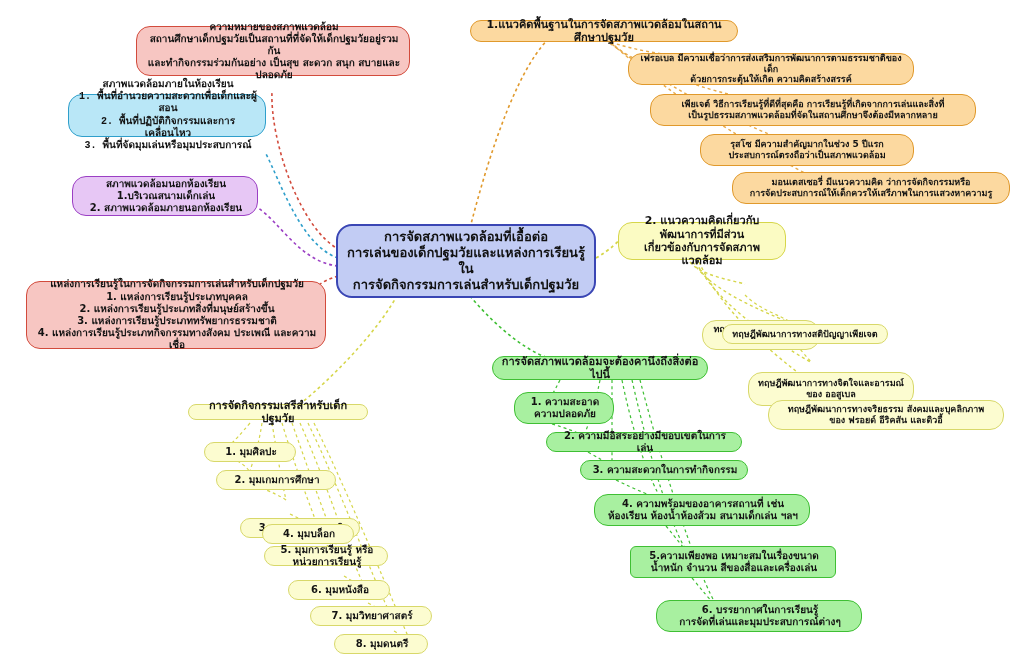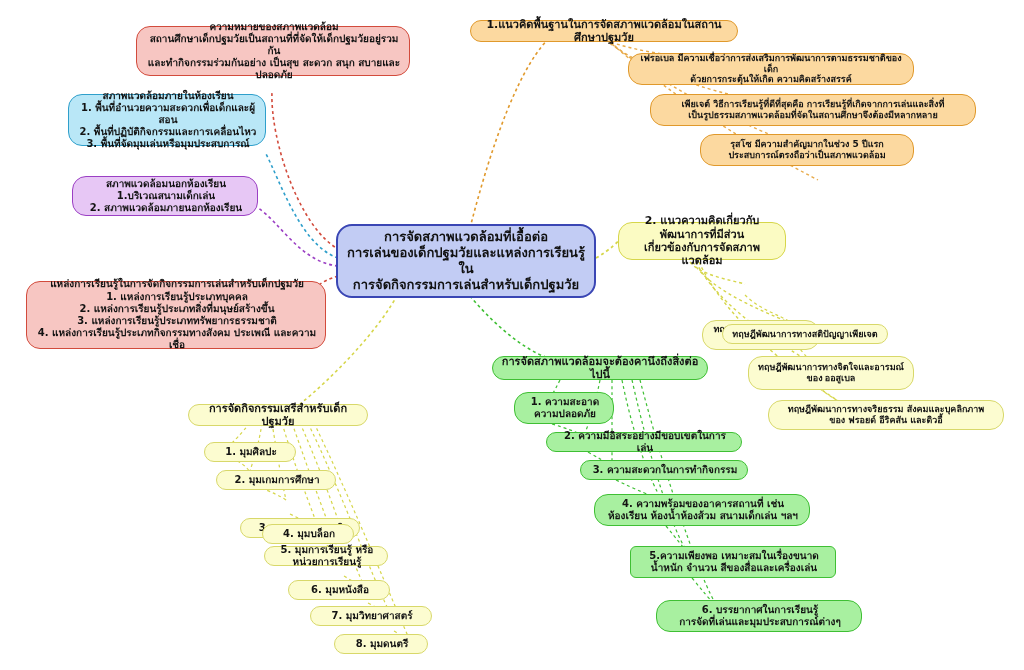--- a/index.html
+++ b/index.html
@@ -111,21 +111,21 @@
   </svg>
 
   <div class="node n-center" style="left:336px;top:224px;width:260px;height:74px;">การจัดสภาพแวดล้อมที่เอื้อต่อ
 การเล่นของเด็กปฐมวัยและแหล่งการเรียนรู้ใน
 การจัดกิจกรรมการเล่นสำหรับเด็กปฐมวัย</div>
 
   <div class="node n-pink fs10" style="left:136px;top:26px;width:274px;height:50px;">ความหมายของสภาพแวดล้อม
 สถานศึกษาเด็กปฐมวัยเป็นสถานที่ที่จัดให้เด็กปฐมวัยอยู่รวมกัน
 และทำกิจกรรมร่วมกันอย่าง เป็นสุข สะดวก สนุก สบายและปลอดภัย</div>
 
-  <div class="node n-cyan fs10" style="left:68px;top:94px;width:198px;height:52px;">สภาพแวดล้อมภายในห้องเรียน
+  <div class="node n-cyan fs10" style="left:68px;top:94px;width:198px;height:43px;font-family:Liberation Mono, monospace;">สภาพแวดล้อมภายในห้องเรียน
 1. พื้นที่อำนวยความสะดวกเพื่อเด็กและผู้สอน
 2. พื้นที่ปฏิบัติกิจกรรมและการเคลื่อนไหว
 3. พื้นที่จัดมุมเล่นหรือมุมประสบการณ์</div>
 
   <div class="node n-purple fs10" style="left:72px;top:176px;width:186px;height:40px;">สภาพแวดล้อมนอกห้องเรียน
 1.บริเวณสนามเด็กเล่น
 2. สภาพแวดล้อมภายนอกห้องเรียน</div>
 
   <div class="node n-pink fs10" style="left:26px;top:281px;width:300px;height:68px;">แหล่งการเรียนรู้ในการจัดกิจกรรมการเล่นสำหรับเด็กปฐมวัย
 1. แหล่งการเรียนรู้ประเภทบุคคล
@@ -137,36 +137,38 @@
 
   <div class="node n-orange fs9" style="left:628px;top:53px;width:286px;height:32px;">เฟรอเบล มีความเชื่อว่าการส่งเสริมการพัฒนาการตามธรรมชาติของเด็ก
 ด้วยการกระตุ้นให้เกิด ความคิดสร้างสรรค์</div>
 
   <div class="node n-orange fs9" style="left:650px;top:94px;width:326px;height:32px;">เพียเจต์ วิธีการเรียนรู้ที่ดีที่สุดคือ การเรียนรู้ที่เกิดจากการเล่นและสิ่งที่
 เป็นรูปธรรมสภาพแวดล้อมที่จัดในสถานศึกษาจึงต้องมีหลากหลาย</div>
 
   <div class="node n-orange fs9" style="left:700px;top:134px;width:214px;height:32px;">รุสโซ มีความสำคัญมากในช่วง 5 ปีแรก
 ประสบการณ์ตรงถือว่าเป็นสภาพแวดล้อม</div>
 
+  <div class="node n-orange fs9" style="left:732px;top:172px;width:278px;height:32px;">มอนเตสเซอรี่ มีแนวความคิด ว่าการจัดกิจกรรมหรือ
+การจัดประสบการณ์ให้เด็กควรให้เสรีภาพในการแสวงหาความรู</div>
 
   <div class="node n-yellow fs11" style="left:618px;top:222px;width:168px;height:38px;">2. แนวความคิดเกี่ยวกับพัฒนาการที่มีส่วน
 เกี่ยวข้องกับการจัดสภาพแวดล้อม</div>
 
   <div class="node n-yellow2 fs9" style="left:702px;top:276px;width:118px;height:30px;margin-top:44px;">ทฤษฎีพัฒนาการทางกาย
 กีเซล</div>
 
   <div class="node n-yellow2 fs9" style="left:722px;top:316px;width:166px;height:20px;margin-top:8px;">ทฤษฎีพัฒนาการทางสติปัญญาเพียเจต</div>
 
-  <div class="node n-yellow2 fs9" style="left:748px;top:356px;width:166px;height:34px;font-family:Liberation Serif, serif;">ทฤษฎีพัฒนาการทางจิตใจและอารมณ์
+  <div class="node n-yellow2 fs9" style="left:748px;top:372px;width:166px;height:34px;">ทฤษฎีพัฒนาการทางจิตใจและอารมณ์
 ของ ออสูเบล</div>
 
   <div class="node n-yellow2 fs9" style="left:768px;top:400px;width:236px;height:30px;">ทฤษฎีพัฒนาการทางจริยธรรม สังคมและบุคลิกภาพ
 ของ ฟรอยด์ อีริคสัน และดิวอี้</div>
 
-  <div class="node n-yellow2 fs11" style="left:188px;top:404px;width:180px;height:22px;">การจัดกิจกรรมเสรีสำหรับเด็กปฐมวัย</div>
+  <div class="node n-yellow2 fs11" style="left:188px;top:404px;width:180px;height:16px;">การจัดกิจกรรมเสรีสำหรับเด็กปฐมวัย</div>
 
   <div class="node n-yellow2 fs10" style="left:204px;top:442px;width:92px;height:20px;">1. มุมศิลปะ</div>
 
   <div class="node n-yellow2 fs10" style="left:216px;top:470px;width:120px;height:20px;">2. มุมเกมการศึกษา</div>
 
   <div class="node n-yellow2 fs10" style="left:240px;top:498px;width:120px;height:20px;margin-top:20px;">3. มุมบทบาทสมมุติ</div>
 
   <div class="node n-yellow2 fs10" style="left:262px;top:524px;width:92px;height:20px;">4. มุมบล็อก</div>
 
   <div class="node n-yellow2 fs10" style="left:264px;top:546px;width:124px;height:20px;">5. มุมการเรียนรู้ หรือ

